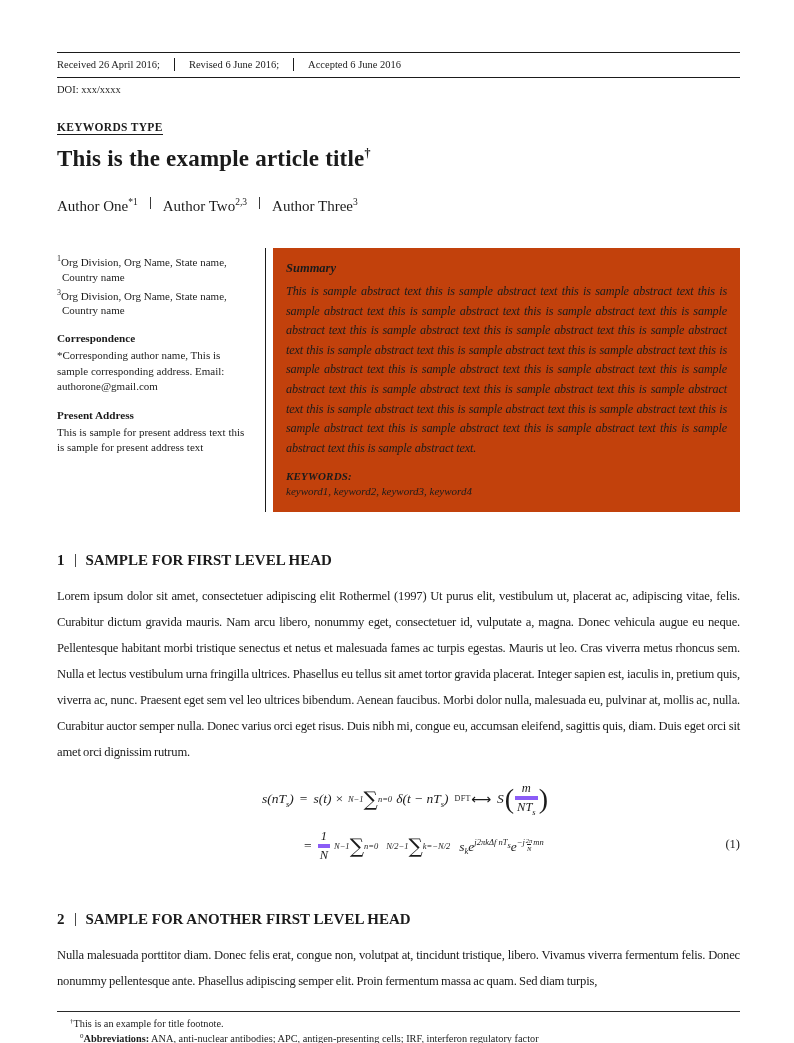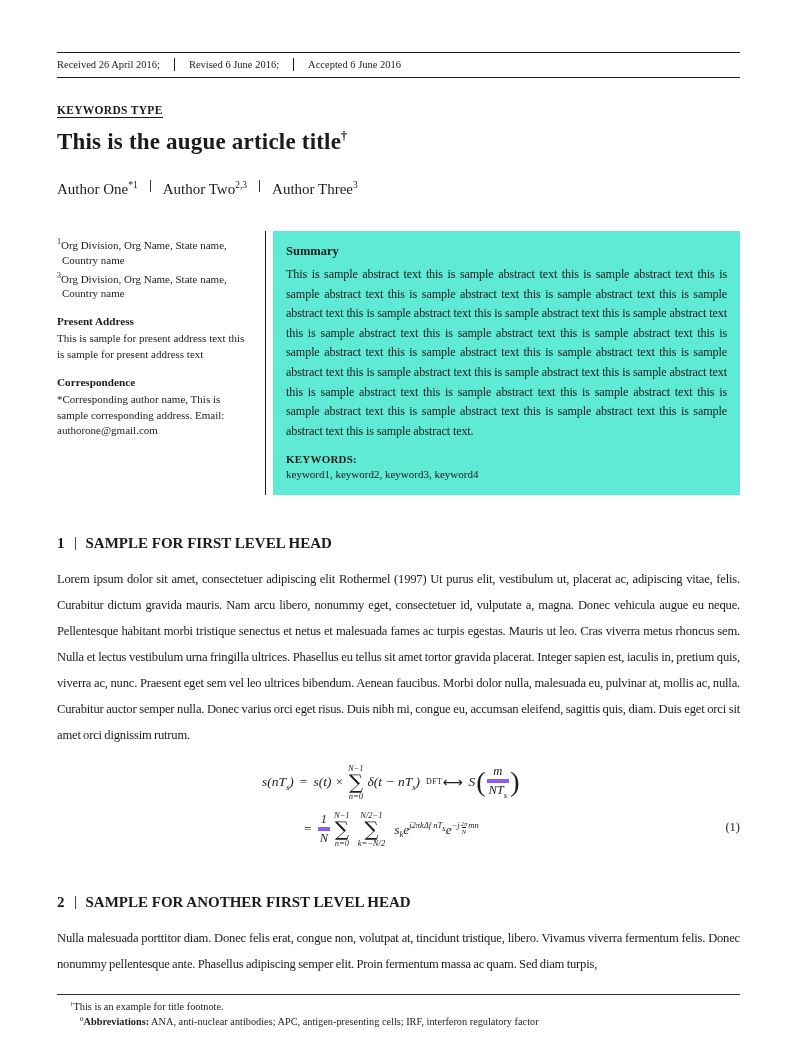--- a/index.html
+++ b/index.html
@@ -30,42 +30,42 @@
 
   .cols { display:flex; margin-top:33px; }
   .left-col { width:196px; flex:0 0 196px; font-size:11px; line-height:15px; padding-top:3px; }
   .affil { text-indent:-5px; padding-left:5px; }
   .affil sup { font-size:8px; }
   .side-block { margin-top:13px; }
   .side-head { font-weight:bold; font-size:11.2px; margin-bottom:2px; }
   .side-text { font-size:11px; line-height:15.5px; }
 
   .right-col { flex:1; margin-left:12px; border-left:1.2px solid #1b1b1b; padding-left:7px; }
-  .summary-box { background:#5eead4; padding:13px 13px 15px 13px; }
+  .summary-box { background:#c2410c; padding:13px 13px 15px 13px;font-style:italic; }
   .summary-head { font-weight:bold; font-size:12.5px; margin-bottom:6px; }
   .summary-body { font-size:12.2px; line-height:19.6px; text-align:justify; margin:0; letter-spacing:-0.15px; }
   .kw-head { font-weight:bold; font-size:11px; margin-top:12px; letter-spacing:0.2px; }
   .kw-list { font-size:11px; margin-top:3px; }
 
   .section-head { display:flex; align-items:center; font-weight:bold; font-size:15px; margin-top:40px; }
   .head-sep { height:13px; margin:0 10px; background:#4a4a4a; }
 
   .body-text { font-size:12.6px; line-height:26px; text-align:justify;
                margin:14px 0 0 0; letter-spacing:-0.2px; word-spacing:-0.5px; }
 
   
   .equation-wrap { position:relative; margin-top:12px; height:94px; }
   .eq-block { position:absolute; left:205px; top:0; }
   .eq-row { display:flex; align-items:center; font-size:13.5px; font-style:italic; height:44px; white-space:pre; }
   .eq-row2 { margin-left:36px; height:50px; }
   .eq-no { position:absolute; right:0px; top:60px; font-size:12.5px; }
   .eq-row sub { font-size:8.5px; }
   .eq-row sup { font-size:8.5px; }
   .eq-op { font-style:normal; margin:0 6px; }
-  .sum { display:inline-flex; flex-direction:column; align-items:center; line-height:1; margin:0 4px; }
+  .sum { display:inline-flex; flex-direction:row; align-items:center; line-height:1; margin:0 4px; }
   .sum-top,.sum-bot { font-size:8.5px; font-style:italic; letter-spacing:0; }
   .sum-sym { font-size:20px; font-style:normal; line-height:0.95; font-family:"DejaVu Serif",serif; }
   .frac { display:inline-flex; flex-direction:column; align-items:center; line-height:1.1; font-size:12.5px; }
   .frac .den { border-top:4px solid #8b5cf6; padding:1px 2px 0 2px; }
   .dft-arrow { display:inline-flex; flex-direction:row; align-items:center; line-height:1; margin:0 6px; }
   .dft-label { font-size:8px; font-style:normal; letter-spacing:0.4px; }
   .arrow-glyph { font-size:14px; font-style:normal; font-family:"DejaVu Sans",sans-serif; margin-top:-1px; }
   .big-paren { font-size:28px; font-style:normal; font-weight:normal; line-height:0.5; margin:0 1px; }
   .tinyfrac { display:inline-flex; flex-direction:column; align-items:center; font-size:6.5px; line-height:1.1; vertical-align:2px; margin:0 1px; }
   .tinyfrac .den { border-top:0.5px solid #1b1b1b; padding-top:0.5px; }
@@ -85,49 +85,50 @@
 
   <hr class="hrule">
   <div class="dates-row">
     <span>Received 26 April 2016;</span>
     <span class="vsep"></span>
     <span>Revised 6 June 2016;</span>
     <span class="vsep"></span>
     <span>Accepted 6 June 2016</span>
   </div>
   <hr class="hrule mid">
+  <div class="doi">DOI: xxx/xxxx</div>
 
   <div class="article-type">
     <span>KEYWORDS TYPE</span>
   </div>
 
-  <h1 class="title"><span>This is the augue article title</span><sup>†</sup></h1>
+  <h1 class="title"><span>This is the example article title</span><sup>†</sup></h1>
 
   <div class="authors">
     <span class="author"><span>Author One</span><sup>*1</sup></span>
     <span class="vsep author-sep"></span>
     <span class="author"><span>Author Two</span><sup>2,3</sup></span>
     <span class="vsep author-sep"></span>
     <span class="author"><span>Author Three</span><sup>3</sup></span>
   </div>
 
   <div class="cols">
 
     <div class="left-col">
       <div class="affil"><sup>1</sup><span>Org Division, Org Name, State name, Country name</span></div>
       <div class="affil"><sup>3</sup><span>Org Division, Org Name, State name, Country name</span></div>
 
       <div class="side-block">
+        <div class="side-head">Correspondence</div>
+        <div class="side-text">*Corresponding author name, This is sample corresponding address. Email: authorone@gmail.com</div>
+      </div>
+
+      <div class="side-block">
         <div class="side-head">Present Address</div>
         <div class="side-text">This is sample for present address text this is sample for present address text</div>
-      </div>
-
-      <div class="side-block">
-        <div class="side-head">Correspondence</div>
-        <div class="side-text">*Corresponding author name, This is sample corresponding address. Email: authorone@gmail.com</div>
       </div>
     </div>
 
     <div class="right-col">
       <div class="summary-box">
         <div class="summary-head">Summary</div>
         <p class="summary-body">This is sample abstract text this is sample abstract text this is sample abstract text this is sample abstract text this is sample abstract text this is sample abstract text this is sample abstract text this is sample abstract text this is sample abstract text this is sample abstract text this is sample abstract text this is sample abstract text this is sample abstract text this is sample abstract text this is sample abstract text this is sample abstract text this is sample abstract text this is sample abstract text this is sample abstract text this is sample abstract text this is sample abstract text this is sample abstract text this is sample abstract text this is sample abstract text this is sample abstract text this is sample abstract text this is sample abstract text this is sample abstract text.</p>
         <div class="kw-head">KEYWORDS:</div>
         <div class="kw-list">keyword1, keyword2, keyword3, keyword4</div>
       </div>

